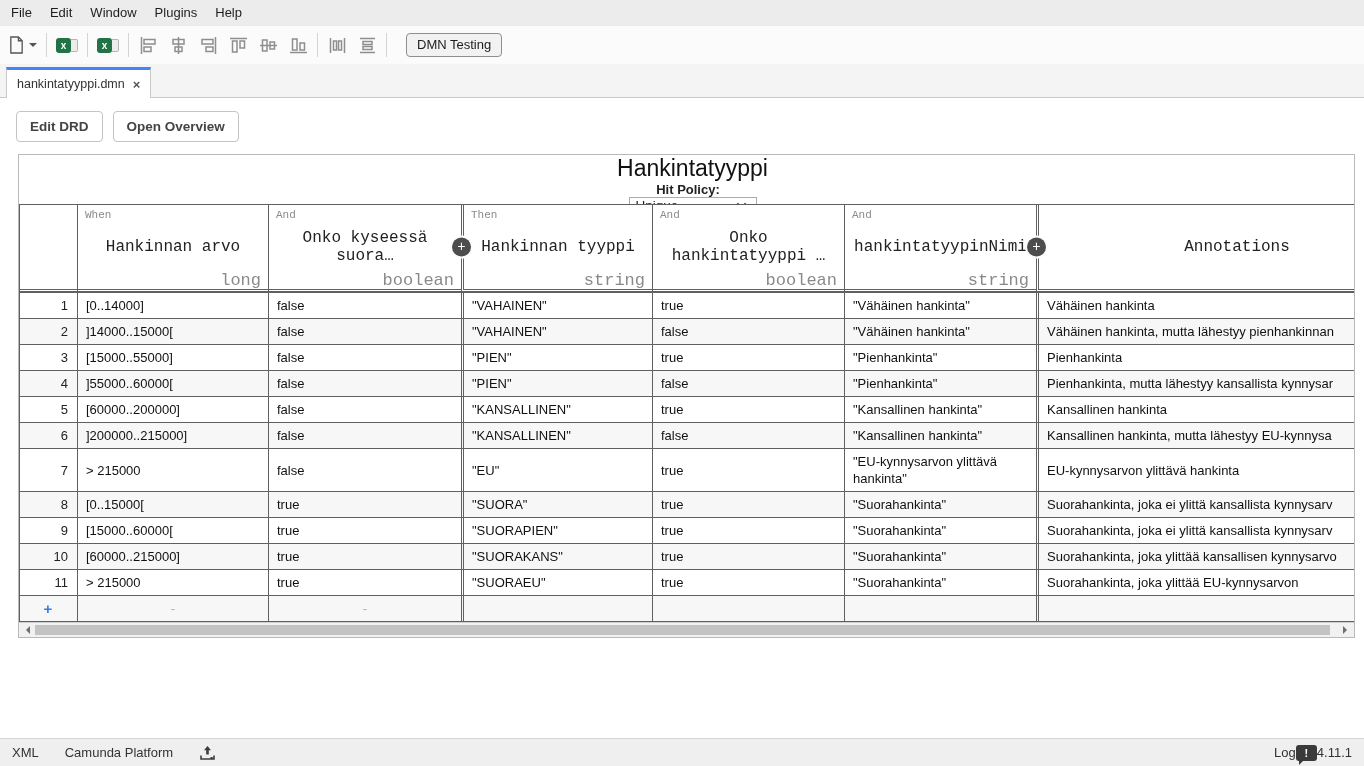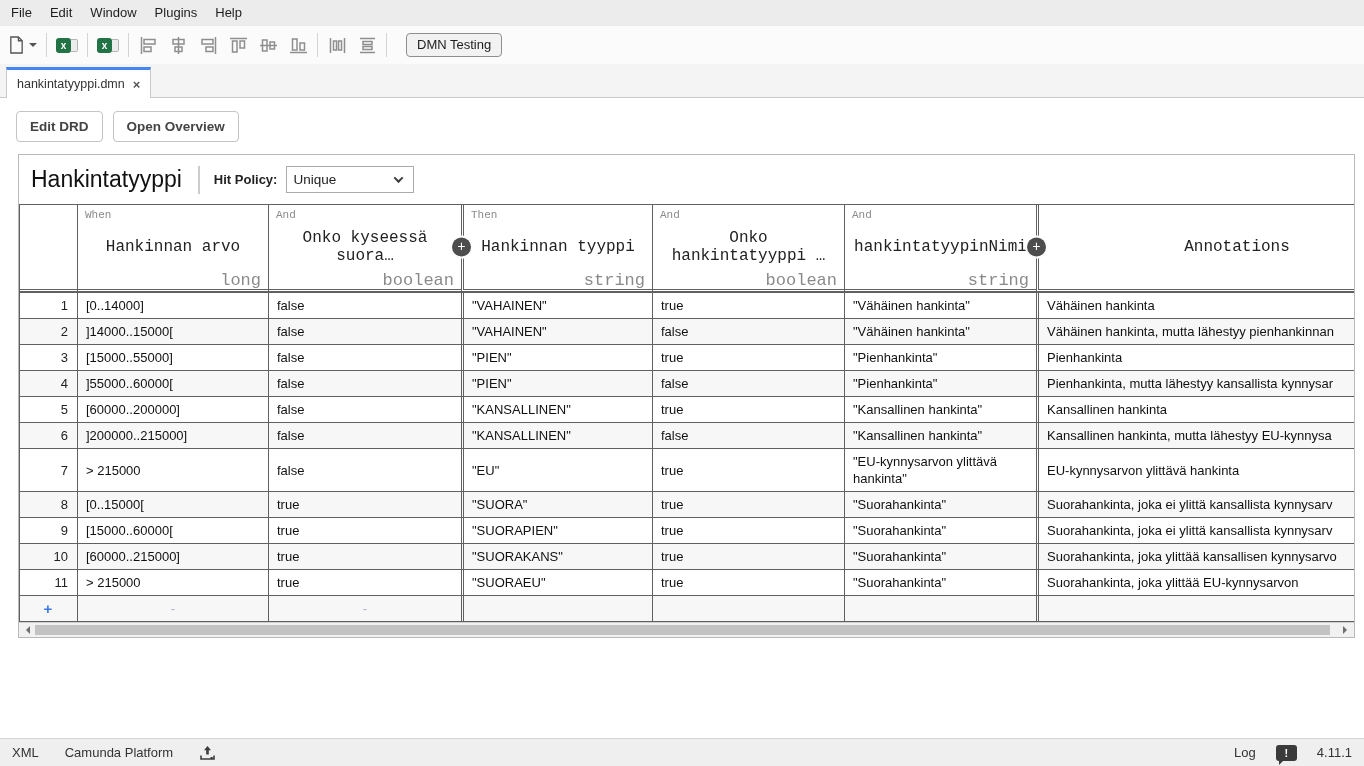--- a/index.html
+++ b/index.html
@@ -28,21 +28,21 @@
   .tab-label { font-size:12.5px; color:#333; }
   .tab-close { font-size:13px; font-weight:bold; color:#555; cursor:pointer; line-height:1; }
 
   
   .content { padding:13px 0 0 16px; }
   .btn-row { display:flex; gap:10px; }
   .btn { font-size:13.5px; font-weight:bold; color:#444; background:#fff; border:1px solid #c4c4c4; border-radius:4px; padding:7px 13px; cursor:pointer; }
 
   
   .table-wrap { margin:12px 0 0 2px; width:1337px; border:1px solid #b9b9b9; background:#fff; }
-  .title-row { height:49px; display:flex; align-items:center; padding-left:12px; }
+  .title-row { height:49px; display:flex; align-items:center; padding-left:12px;flex-direction:column; }
   .dt-title { font-size:23px; color:#111; }
   .title-div { width:2px; height:28px; background:#ccc; margin:0 14px 0 16px; }
   .hp-label { font-size:13px; font-weight:bold; color:#222; margin-right:9px; }
   .hp-select { width:128px; height:27px; border:1px solid #ababab; background:#fff; display:flex; align-items:center; padding-left:6px; font-size:13.5px; color:#222; cursor:pointer; }
   .chev { width:7px; height:7px; border-right:2px solid #3c3c3c; border-bottom:2px solid #3c3c3c; transform:rotate(45deg) translate(-1px,-1px); margin-left:auto; margin-right:11px; }
 
   .scroll-area { width:1335px; overflow:hidden; }
   table.dt { border-collapse:separate; border-spacing:0; table-layout:fixed; width:1417px; }
   col.c-num{width:58px;} col.c-1{width:191px;} col.c-2{width:193px;} col.c-3{width:191px;}
   col.c-4{width:192px;} col.c-5{width:192px;} col.c-6{width:400px;}
@@ -72,21 +72,21 @@
   .hs-btn { width:16px; display:flex; align-items:center; justify-content:center; cursor:pointer; }
   .arr-l { width:0; height:0; border:4px solid transparent; border-right-color:#6e6e6e; margin-right:2px; }
   .arr-r { width:0; height:0; border:4px solid transparent; border-left-color:#6e6e6e; margin-left:2px; }
   .hs-thumb { flex:1; margin:2px 0; background:#c3c3c3; cursor:pointer; }
   .hs-track-end { width:8px; }
 
   
   .statusbar { position:absolute; left:0; bottom:0; width:1364px; height:28px; background:#efefef; border-top:1px solid #d4d4d4;
                display:flex; align-items:center; padding:0 12px; font-size:13px; color:#333; }
   .sb-item { margin-right:26px; cursor:pointer; }
-  .sb-right { margin-left:auto; display:flex; align-items:center; gap:20px; }
+  .sb-right { margin-left:auto; display:flex; align-items:center; }
   .upload-ico { display:inline-flex; cursor:pointer; }
   .err-bubble { position:relative; width:21px; height:16px; background:#3a3a3a; border-radius:3px; color:#fff;
                 font-size:11px; font-weight:bold; text-align:center; line-height:16px; cursor:pointer; }
   .err-bubble::after { content:""; position:absolute; left:3px; bottom:-4px; width:0; height:0;
                        border:4px solid transparent; border-top-color:#3a3a3a; border-left-color:#3a3a3a; }
   .sb-version { color:#333;text-align:center; }
 </style>
 </head>
 <body>
 

